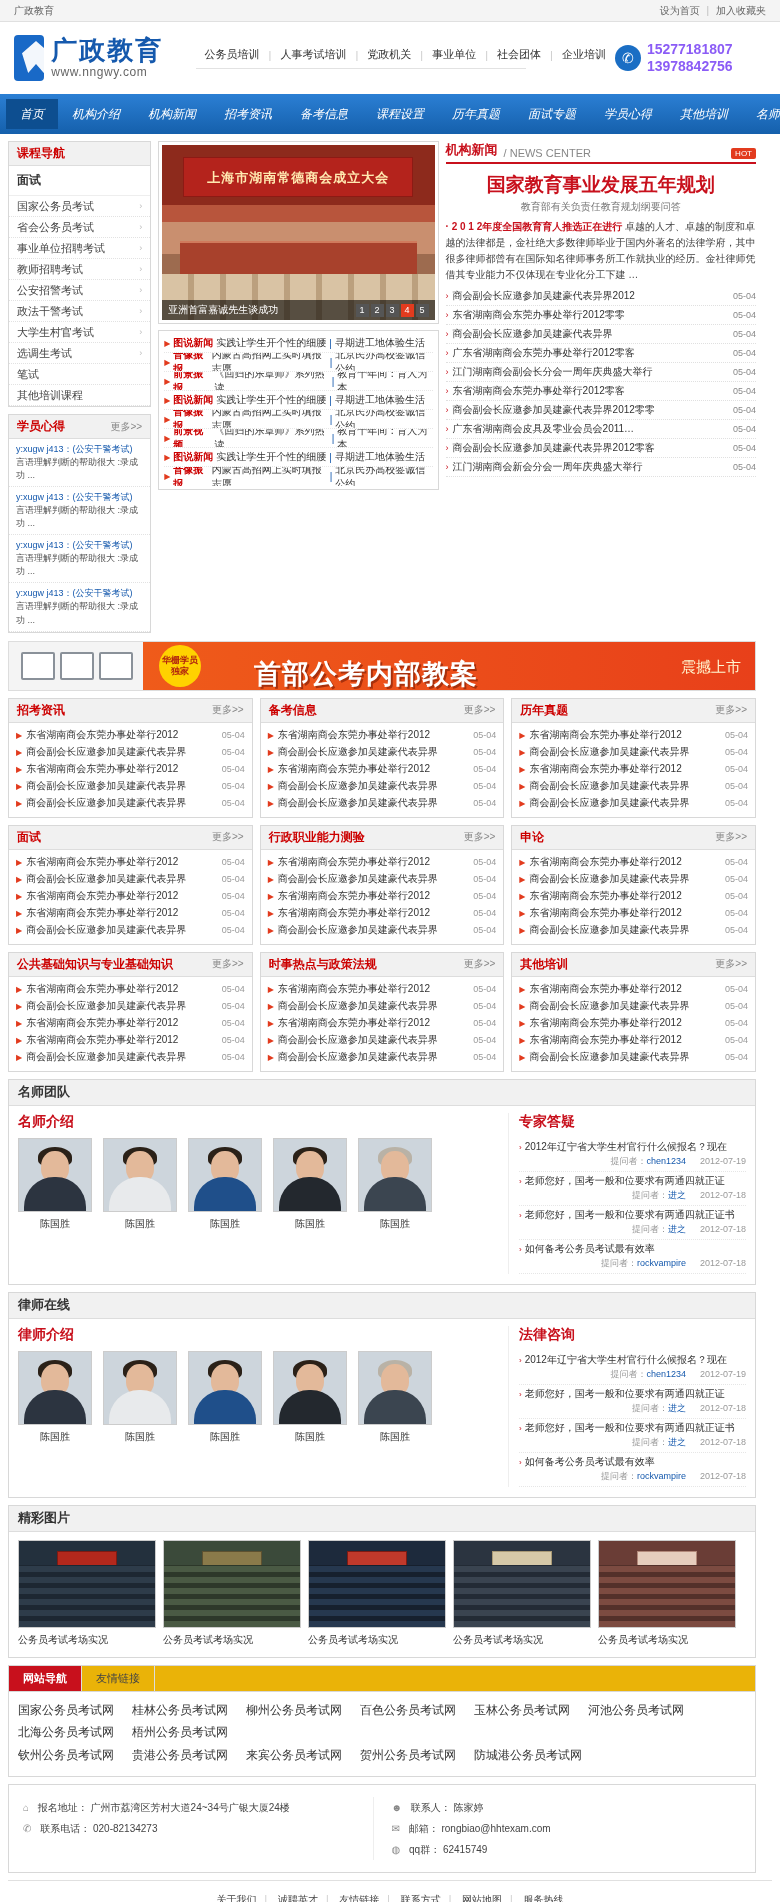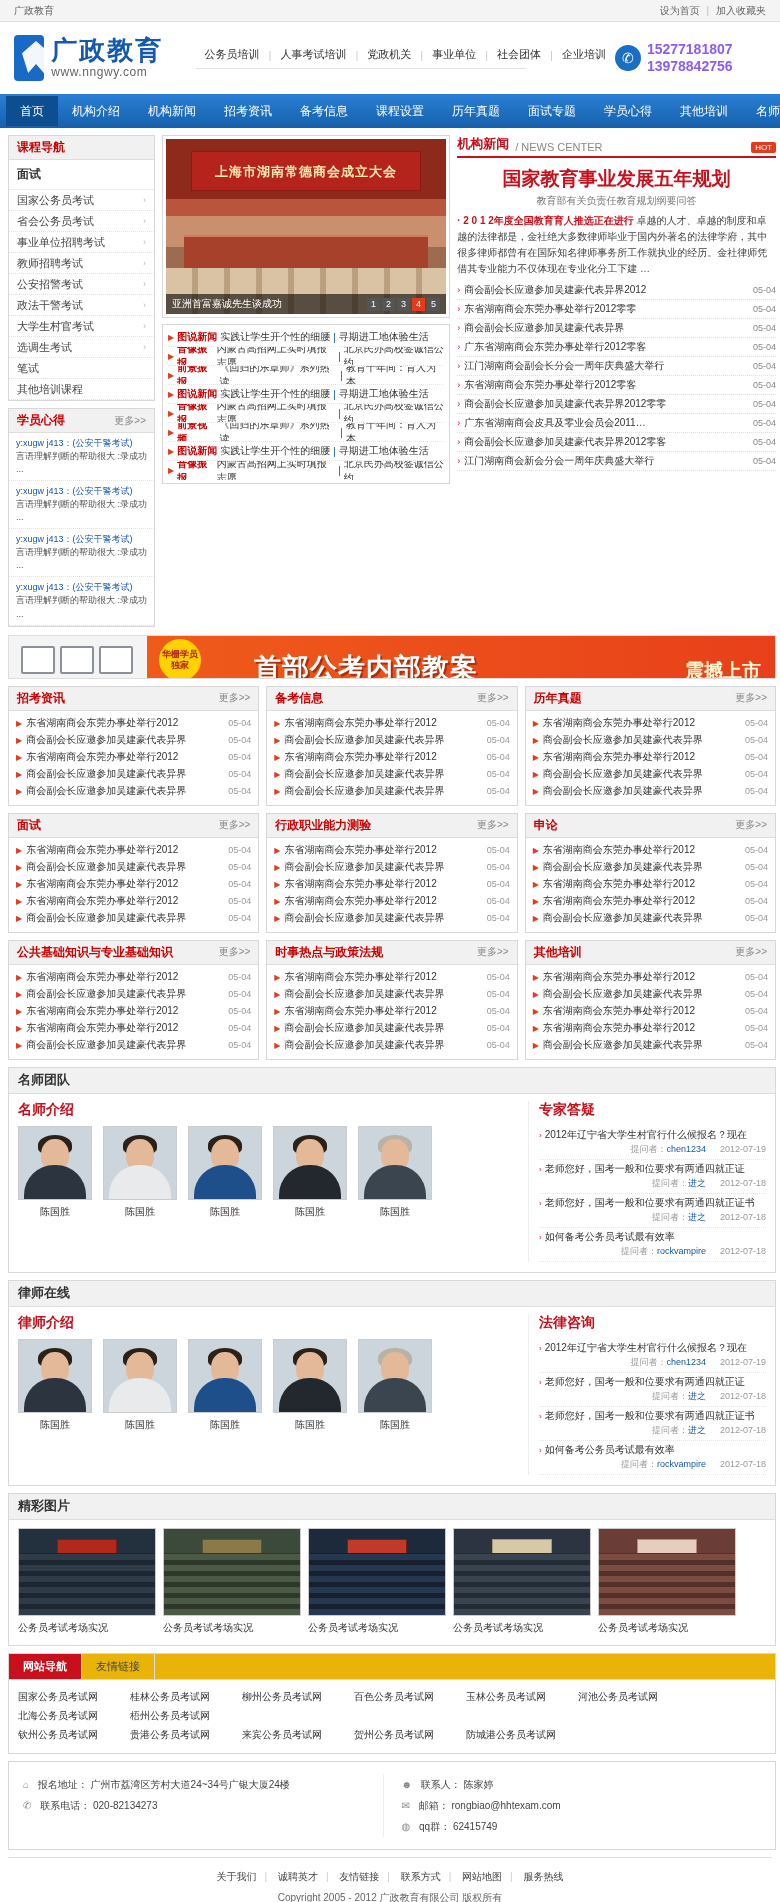--- a/index.html
+++ b/index.html
@@ -67,35 +67,36 @@
   .phone-icon {
     width: 26px; height: 26px; border-radius: 50%;
     background: #1a6ec4; color: #fff; font-size: 14px;
     display: flex; align-items: center; justify-content: center;
     margin-right: 6px;
   }
   .phone-nums { color: #8b5cf6; font-weight: bold; font-size: 14px; line-height: 1.2; }
 
   
   .mainnav {
-    height: 34px;
+    height: 40px;
     background: #1f6fc4;
     background: linear-gradient(#2b7fd4, #1560ac);
     display: flex;
     align-items: center;
     padding: 0 6px;
+    font-style: italic;
   }
   .mainnav a {
     color: #fff; font-size: 12px; padding: 0 14px; line-height: 30px;
     white-space: nowrap;
   }
   .mainnav a.active { background: #0d4e90; }
 
   
-  .wrap { width: 780px; padding: 7px 4px 0 8px; }
+  .wrap { width: 780px; padding: 7px 24px 0 8px; }
 
   .row { display: flex; gap: 7px; }
 
   
   .panel { border: 1px solid #d8d8d8; background: #fff; }
   .panel-hd {
     height: 24px; background: #f1f1f1; border-bottom: 1px solid #ddd;
     display: flex; align-items: center; justify-content: space-between;
     padding: 0 8px;
   }
@@ -198,21 +199,21 @@
   .nc-list { margin-top: 4px; }
   .nc-list .li {
     display: flex; align-items: center; height: 19px;
     border-bottom: 1px dotted #e0e0e0; font-size: 10px; color: #333;
   }
   .nc-list .li .ar { color: #c8101c; margin-right: 4px; font-size: 9px; }
   .nc-list .li .dt { margin-left: auto; color: #888; font-size: 9px; }
 
   
   .ad {
-    margin: 8px 0 7px; height: 44px; position: relative; overflow: hidden;
+    margin: 8px 0 7px; height: 50px; position: relative; overflow: hidden;
     background: linear-gradient(90deg,#f4f4f4 0 18%, #ef5b1a 18%, #e8401a 100%);
     border: 1px solid #ddd;
   }
   .ad .laptops {
     position:absolute; left:12px; top:10px; display:flex; gap:5px;
   }
   .ad .laptops i {
     display:block; width:34px; height:28px; background:#fff;
     border:2px solid #8a9199; border-radius:2px;
   }
@@ -221,22 +222,22 @@
     border-radius: 50%; background: #ffd200; color: #b3260e;
     font-size: 9px; font-weight: bold; text-align: center; line-height: 1.15;
     display:flex; align-items:center; justify-content:center;
   }
   .ad .t1 {
     position: absolute; left: 245px; top: 14px; color: #fff;
     font-size: 27px; font-weight: bold; letter-spacing: 1px;
     text-shadow: 2px 2px 0 #a8300c;
   }
   .ad .t2 {
-    position: absolute; right: 14px; top: 22px; color: #fff7d0;
-    font-size: 19px; font-weight: bold;
+    position: absolute; right: 14px; top: 16px; color: #fff7d0;
+    font-size: 15px; font-weight: normal;
   }
 
   
   .grid3 { display: flex; gap: 7px; margin-bottom: 7px; }
   .grid3 .panel { width: 254px; }
   .lst { padding: 4px 7px 5px; }
   .lst .li {
     display: flex; align-items: center; height: 17px;
     font-size: 10px; color: #333;
   }
@@ -304,21 +305,21 @@
   }
 
   
   .tabs { display: flex; border-bottom: 1px solid #d8d8d8; background:#eab308; }
   .tabs .tab {
     font-size: 11px; padding: 5px 14px; color: #444;
     border-right: 1px solid #ddd;
   }
   .tabs .tab.on { background: #c8101c; color: #fff; font-weight: bold; }
   .linkrows { padding: 7px 9px 9px; }
-  .linkrow { display: flex; flex-wrap: wrap; gap: 0 32px; font-size: 10px; color: #333; line-height: 1.9; }
+  .linkrow { display: flex; flex-wrap: wrap; gap: 0 18px; font-size: 12px; color: #333; line-height: 1.9; }
 
   
   .contact { display: flex; border: 1px solid #d8d8d8; background:#fff; padding: 12px 14px; margin-bottom: 7px;}
   .contact .c { flex: 1; font-size: 10px; line-height: 2.1; color: #444; }
   .contact .c.right { border-left: 1px solid #eee; padding-left: 18px; }
   .contact .ic { color: #888; margin-right: 6px; }
 
   
   .footer { text-align: center; padding: 12px 0 18px; }
   .footer .fl { font-size: 10px; color: #444; }

